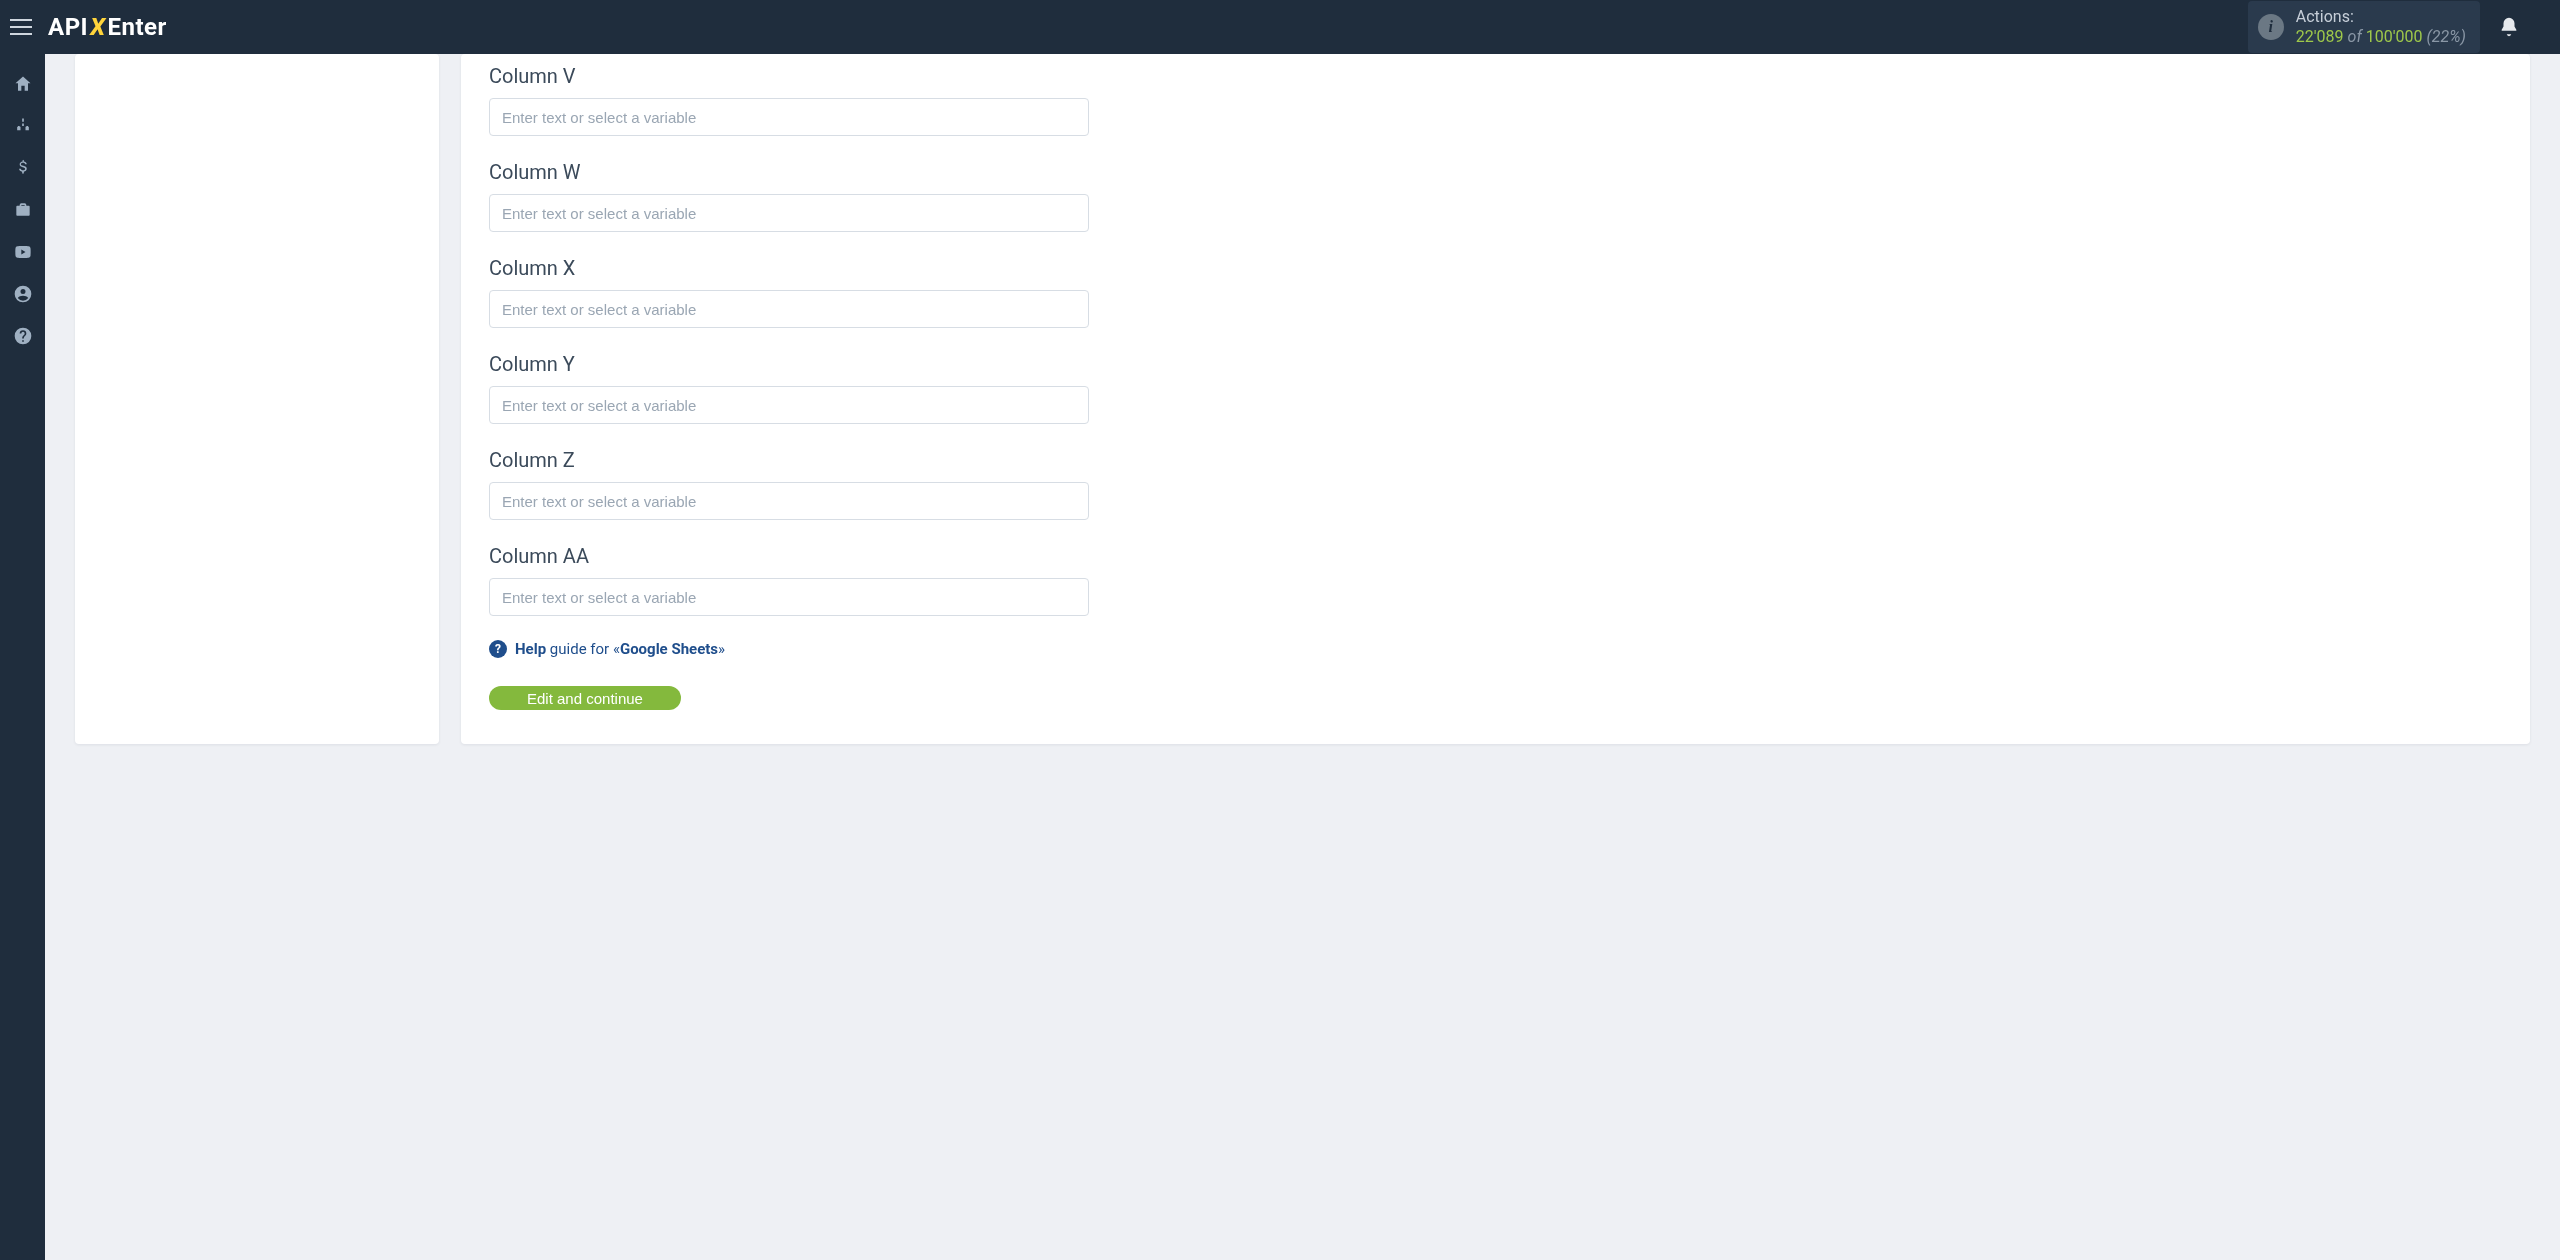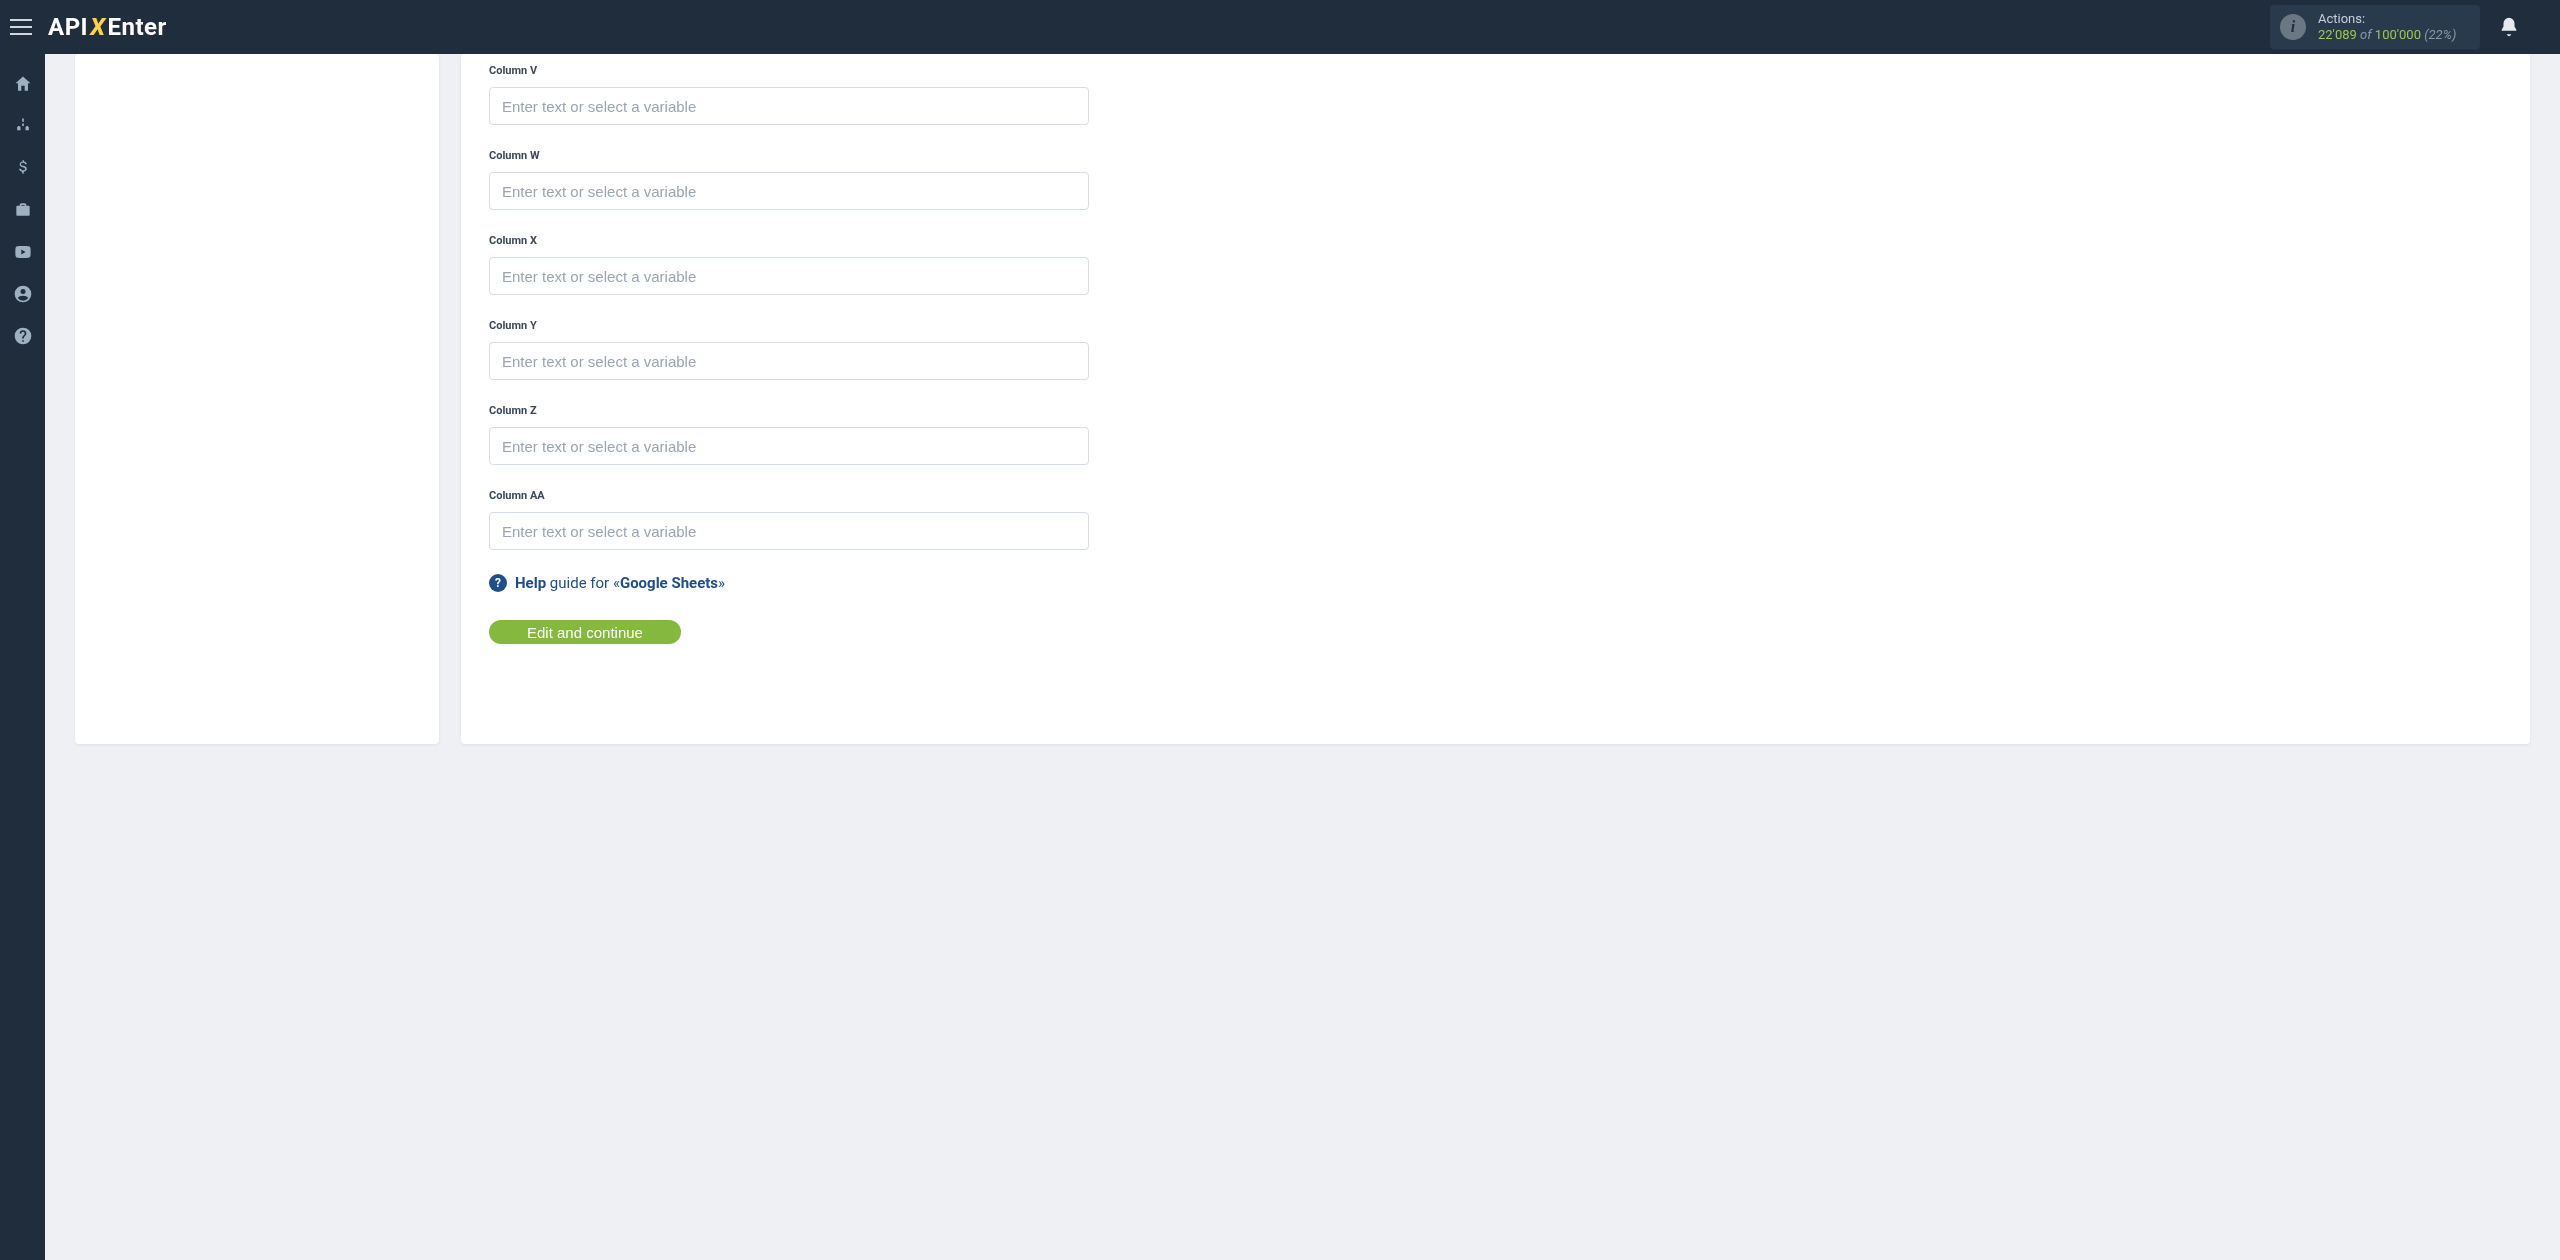--- a/index.html
+++ b/index.html
@@ -44,21 +44,21 @@
     display:flex; align-items:center; gap:12px;
     margin-right:18px;
     min-width:210px;
   }
   .actions-box .info-icon {
     width:26px; height:26px; border-radius:50%;
     background:#6b7884;
     display:flex; align-items:center; justify-content:center;
     color:#1f2d3d; font-weight:700; font-style:italic; font-family:Georgia,serif;
   }
-  .actions-box .text { font-size:13px; line-height:1.25; }
+  .actions-box .text { font-size:16px; line-height:1.25; }
   .actions-box .text .label { color:#c6ced8; }
   .actions-box .text .used { color:#9ec84a; }
   .actions-box .text .of   { color:#8a97a6; font-style:italic; }
   .actions-box .text .total{ color:#9ec84a; }
   .actions-box .text .pct  { color:#8a97a6; font-style:italic; }
 
   .bell {
     width:22px; height:22px; color:#e6e9ed; margin-right:22px; cursor:pointer;
   }
 
@@ -103,21 +103,21 @@
     box-shadow:0 1px 3px rgba(25,40,60,0.08);
   }
   .panel-left  { width:364px; min-height:690px; }
   .panel-right { flex:1; min-height:690px; padding:0 0 30px 0; }
 
   .form-area { width:600px; margin-left:28px; }
 
   .field { margin-top:0px; margin-bottom:24px; }
   .field:first-child { margin-top:10px; }
   .field label {
-    display:block; font-size:11px; font-weight:700; color:#3b4a5a; margin-bottom:10px;
+    display:block; font-size:20px; font-weight:400; color:#3b4a5a; margin-bottom:10px;
   }
   .field input {
     width:100%;
     height:38px;
     border:1px solid #d7dde4;
     border-radius:4px;
     padding:0 12px;
     font-size:15px;
     color:#3b4a5a;
     background:#fff;

